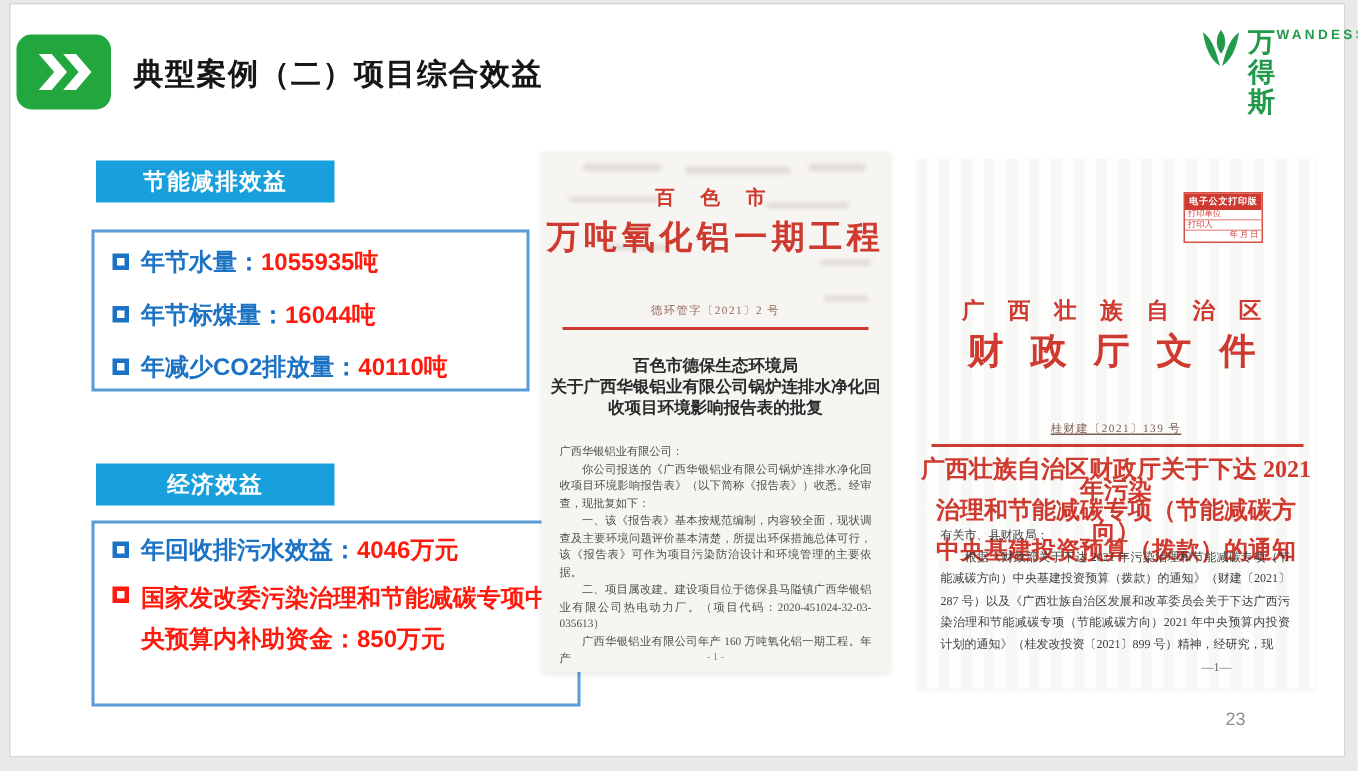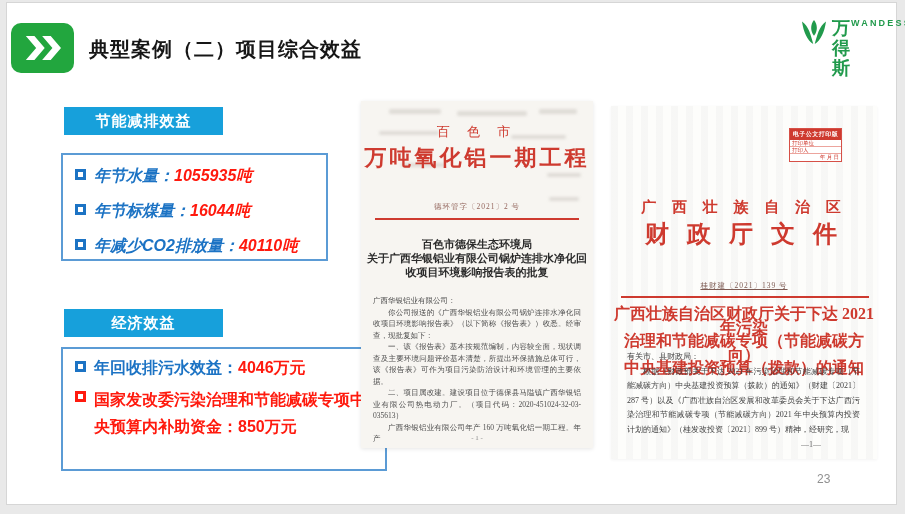--- a/index.html
+++ b/index.html
@@ -19,42 +19,42 @@
   .logo-cn { font-size:18px; font-weight:bold; color:#219A4C; letter-spacing:1px; line-height:20px; }
   .logo-en { font-size:9px; font-weight:bold; color:#219A4C; letter-spacing:2.2px; line-height:11px; }
 
   
   .sec-header { width:159px; height:28px; background:#17A0DB; color:#ffffff;
                 font-size:15px; font-weight:bold; letter-spacing:1px;
                 display:flex; align-items:center; justify-content:center; }
   .sec-header.h1 { left:57px; top:104px; }
   .sec-header.h2 { left:57px; top:306px; }
   .benefit-box { border:2px solid #5B9BD5; background:#fff; }
-  .box1 { left:54px; top:150px; width:267px; height:108px; padding:9px 4px 0 10px;font-style:italic; }
+  .box1 { left:54px; top:150px; width:292px; height:108px; padding:9px 4px 0 10px; }
   .box2 { left:54px; top:344px; width:326px; height:124px; padding:7px 4px 0 10px; }
   .row { display:flex; align-items:flex-start; margin-bottom:12px; }
   .box2 .row { margin-bottom:7px; }
   .bullet { width:11px; height:11px; border:3px solid #1C73C4; flex:0 0 auto;
             margin:5px 8px 0 2px; }
   .bullet.red { border-color:#FF1A0E; }
   .itm { font-size:16px; font-weight:bold; line-height:23px; }
   .box2 .wrap2 .itm { line-height:27px; }
   .lbl { color:#1C73C4; }
   .lbl.redlbl { color:#FF1A0E; }
   .val { color:#FF1A0E; }
 
   
   .doc { font-family:"Liberation Serif", serif; }
   .ctr { width:100%; text-align:center; }
   .redline { height:2px; background:#CE3A2F; }
 
   
   .doc1 { left:354px; top:98px; width:232px; height:347px; background:#f7f5f1;
           box-shadow:0 1px 4px rgba(0,0,0,0.10); }
-  .d1-city { top:22px; font-size:13px; font-weight:normal; color:#CE3A2F; letter-spacing:7px; }
+  .d1-city { top:22px; font-size:13px; font-weight:bold; color:#CE3A2F; letter-spacing:7px; }
   .d1-agency { top:42px; font-size:22px; font-weight:bold; color:#CE3A2F; letter-spacing:3px; white-space:nowrap; }
   .d1-docno { top:101px; font-size:7.5px; color:#93655C; letter-spacing:1px; }
   .d1-line { top:117px; left:14px; right:14px; }
   .d1-subject { top:136px; font-size:11px; font-weight:bold; color:#2b2b2b; line-height:14px; }
   .d1-body { top:194px; left:12px; right:12px; font-size:7.5px; color:#4e4e4e;
              line-height:11.5px; text-align:justify; }
   .d1-body p.ind { text-indent:2em; }
   .d1-page { bottom:6px; font-size:7px; color:#8a8a8a; }
   .artifact { position:absolute; background:rgba(140,130,122,0.22); filter:blur(1.5px);
               border-radius:2px; }

